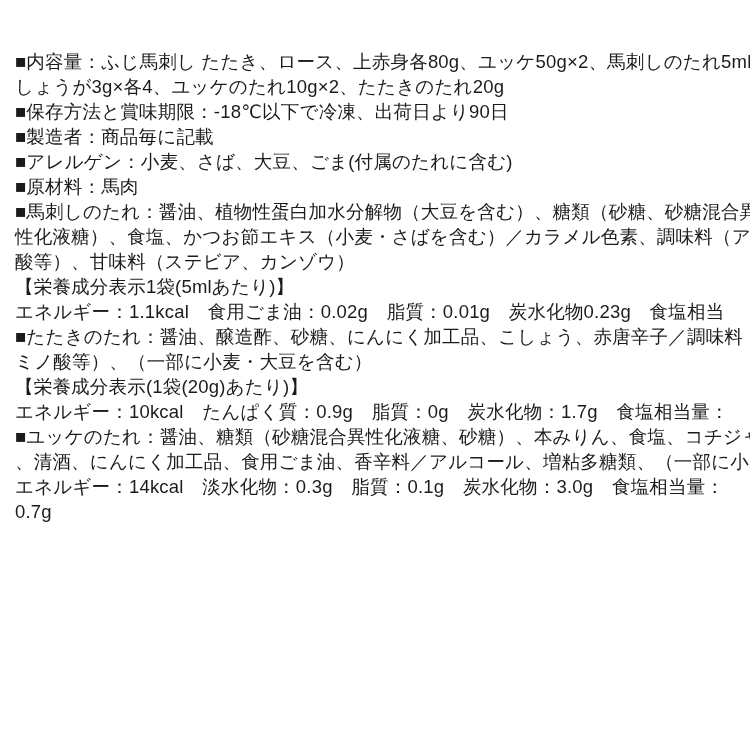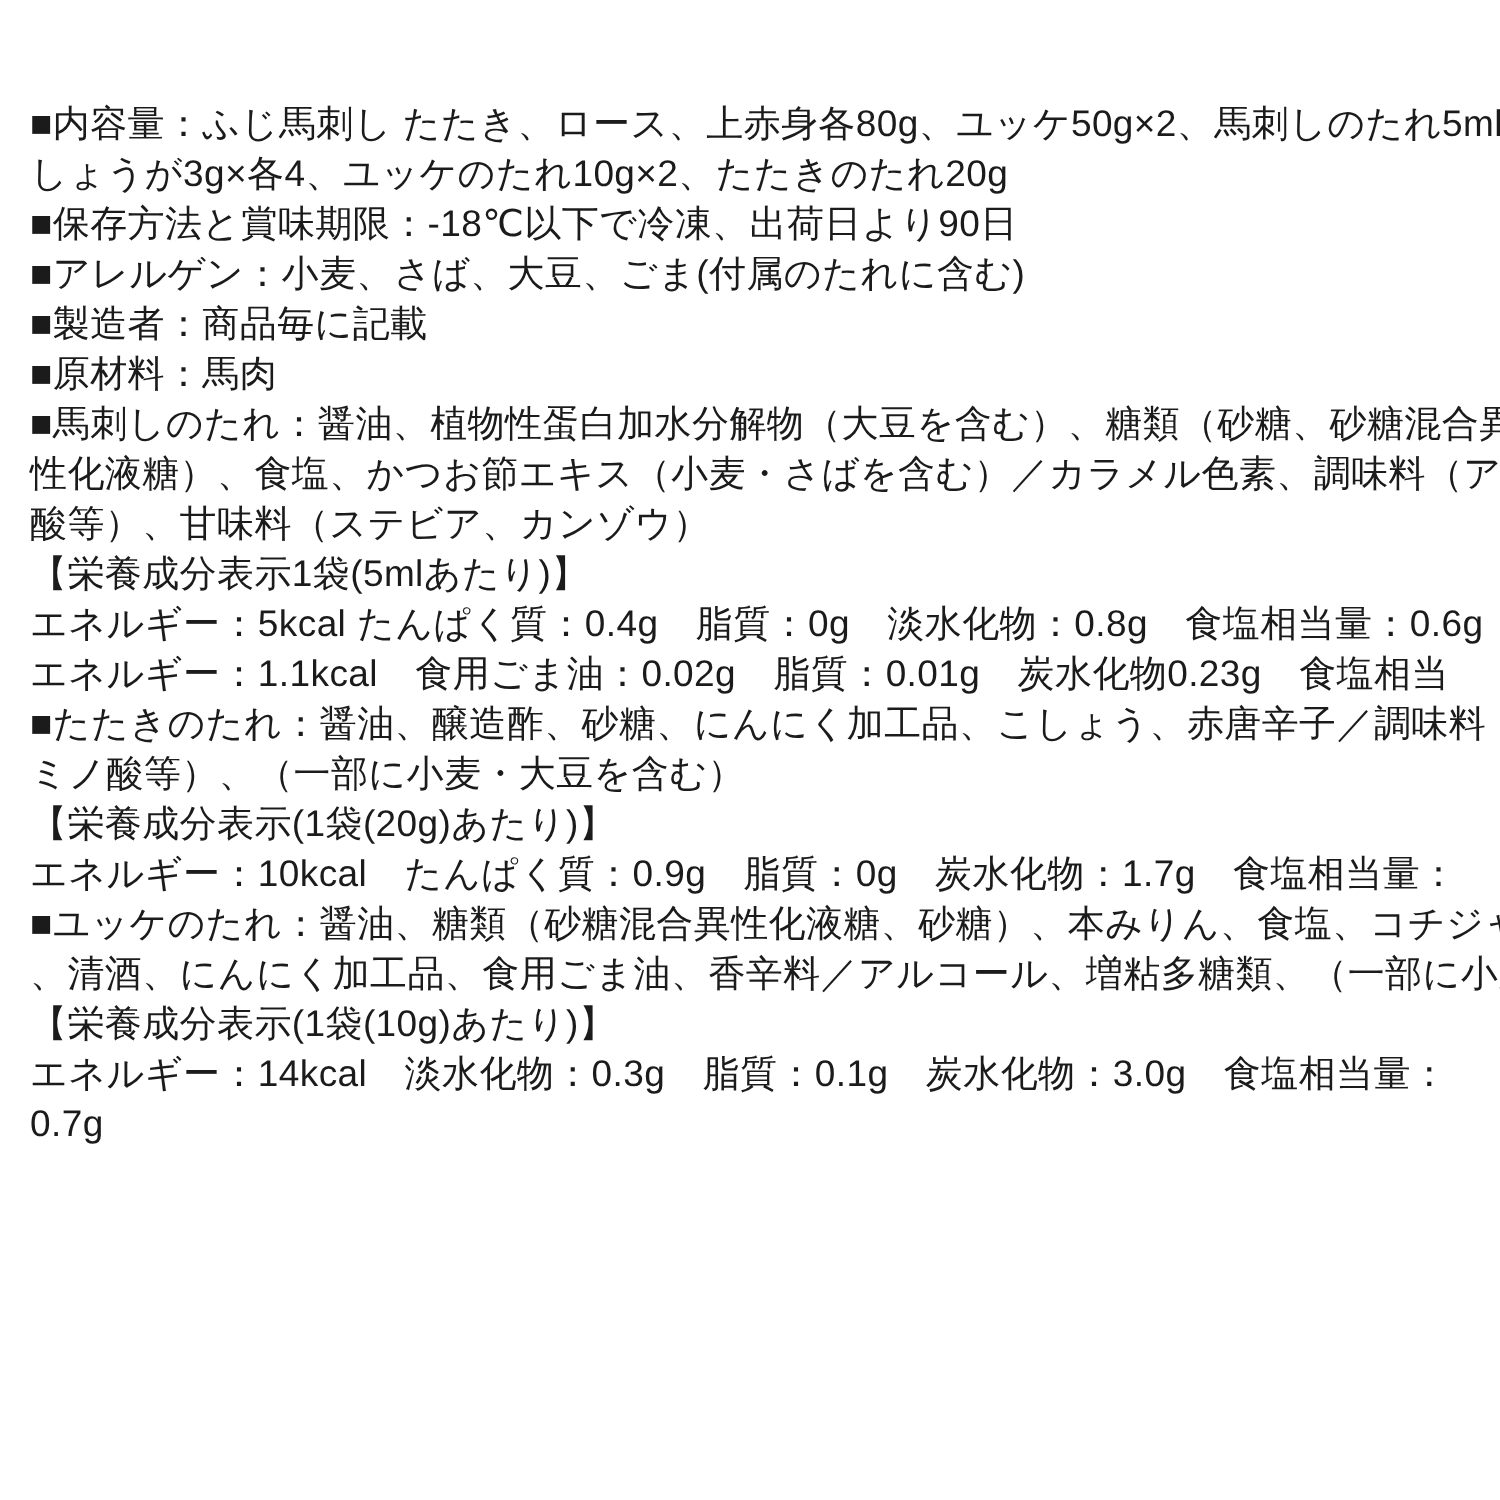--- a/index.html
+++ b/index.html
@@ -32,31 +32,29 @@
     letter-spacing: 0.2px;
   }
 </style>
 </head>
 <body>
 
 <div class="product-label">
   <span class="label-line">■内容量：ふじ馬刺し たたき、ロース、上赤身各80g、ユッケ50g×2、馬刺しのたれ5ml、</span>
   <span class="label-line">しょうが3g×各4、ユッケのたれ10g×2、たたきのたれ20g</span>
   <span class="label-line">■保存方法と賞味期限：-18℃以下で冷凍、出荷日より90日</span>
+  <span class="label-line">■製造者：商品毎に記載</span>
   <span class="label-line">■アレルゲン：小麦、さば、大豆、ごま(付属のたれに含む)</span>
-  <span class="label-line">■製造者：商品毎に記載</span>
   <span class="label-line">■原材料：馬肉</span>
   <span class="label-line">■馬刺しのたれ：醤油、植物性蛋白加水分解物（大豆を含む）、糖類（砂糖、砂糖混合異</span>
   <span class="label-line">性化液糖）、食塩、かつお節エキス（小麦・さばを含む）／カラメル色素、調味料（アミノ</span>
   <span class="label-line">酸等）、甘味料（ステビア、カンゾウ）</span>
   <span class="label-line">【栄養成分表示1袋(5mlあたり)】</span>
-  <span class="label-line">エネルギー：5kcal たんぱく質：0.4g　脂質：0g　淡水化物：0.8g　食塩相当量：0.6g</span>
   <span class="label-line">エネルギー：1.1kcal　食用ごま油：0.02g　脂質：0.01g　炭水化物0.23g　食塩相当</span>
   <span class="label-line">■たたきのたれ：醤油、醸造酢、砂糖、にんにく加工品、こしょう、赤唐辛子／調味料（ア</span>
   <span class="label-line">ミノ酸等）、（一部に小麦・大豆を含む）</span>
   <span class="label-line">【栄養成分表示(1袋(20g)あたり)】</span>
   <span class="label-line">エネルギー：10kcal　たんぱく質：0.9g　脂質：0g　炭水化物：1.7g　食塩相当量：</span>
   <span class="label-line">■ユッケのたれ：醤油、糖類（砂糖混合異性化液糖、砂糖）、本みりん、食塩、コチジャン</span>
   <span class="label-line">、清酒、にんにく加工品、食用ごま油、香辛料／アルコール、増粘多糖類、（一部に小麦・</span>
-  <span class="label-line">【栄養成分表示(1袋(10g)あたり)】</span>
   <span class="label-line">エネルギー：14kcal　淡水化物：0.3g　脂質：0.1g　炭水化物：3.0g　食塩相当量：</span>
   <span class="label-line">0.7g</span>
 </div>
 
 </body></html>

